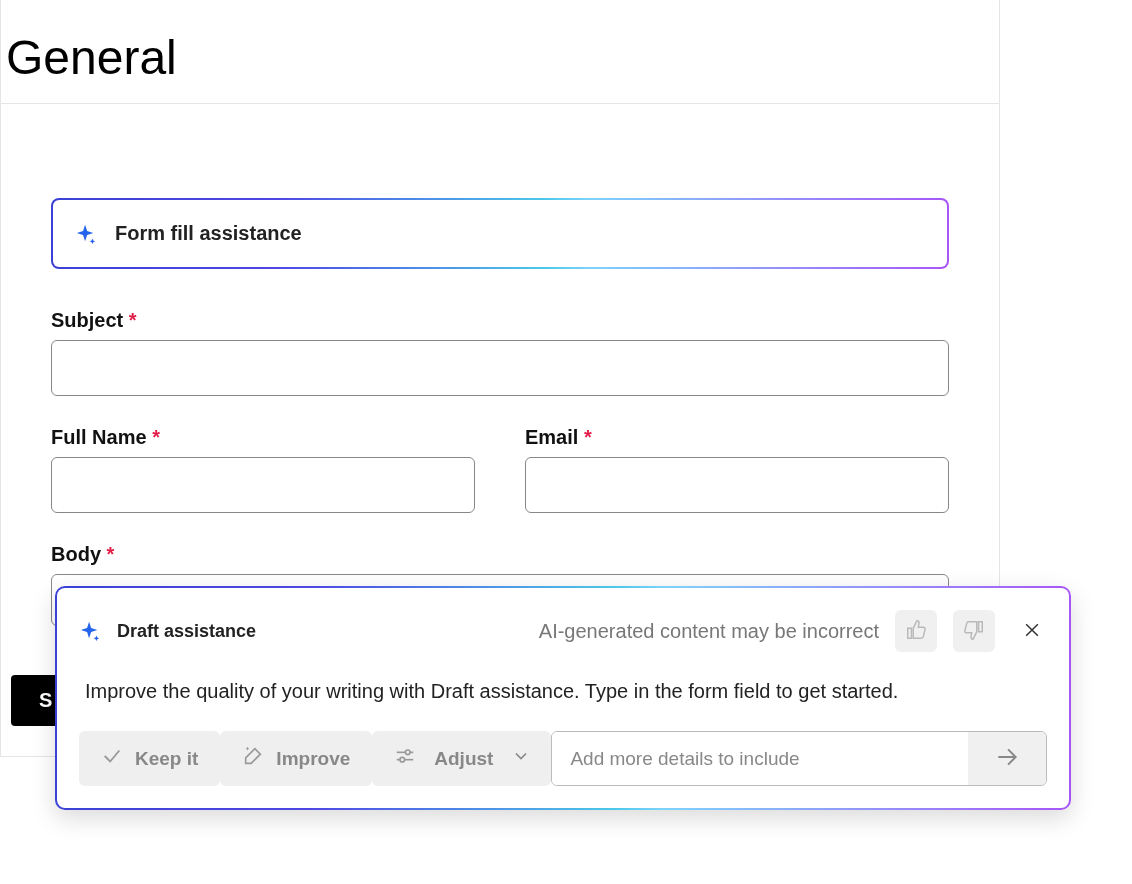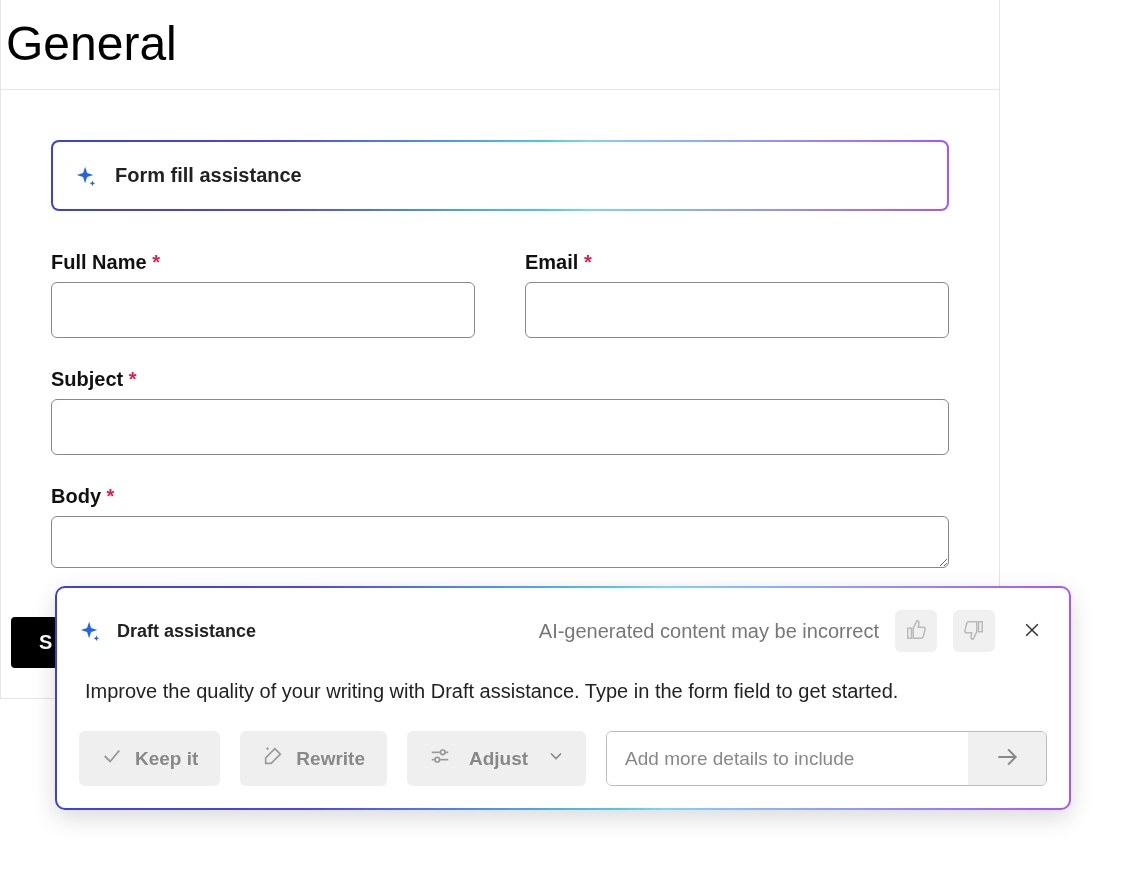--- a/index.html
+++ b/index.html
@@ -16,38 +16,39 @@
     }
     .container {
       width: 1000px;
       border: 1px solid #e5e5e5;
       border-top: none;
       background: #fff;
     }
     .page-title {
       font-size: 48px;
       font-weight: 400;
-      padding: 16px 0 18px 5px;
+      padding: 30px 0 18px 5px;
       border-bottom: 1px solid #e5e5e5;
     }
     .form-area {
       padding: 50px 50px 30px 50px;
     }
     .assist-banner {
       border: 1px solid transparent;
       border-radius: 8px;
       padding: 22px 22px;
       display: flex;
       align-items: center;
       gap: 18px;
       margin-bottom: 40px;
       background: 
         linear-gradient(white, white) padding-box,
         linear-gradient(90deg, #3b41d6 0%, #4f46e5 25%, #4cc8e8 55%, #7dd3fc 60%, #a855f7 100%) border-box;
       border: 2px solid transparent;
+      margin-top: 44px;
     }
     .sparkle-icon {
       width: 22px;
       height: 22px;
       position: relative;
       flex-shrink: 0;
     }
     .assist-banner-text {
       font-size: 20px;
       font-weight: 600;
@@ -162,21 +163,21 @@
       justify-content: center;
       margin-left: 6px;
     }
     .draft-body {
       padding: 28px 6px 28px 6px;
       font-size: 20px;
       color: #222;
     }
     .draft-actions {
       display: flex;
-      gap: 20px;
+      gap: 0;
       align-items: stretch;
     }
     .action-btn {
       background: #efefef;
       border: none;
       border-radius: 6px;
       padding: 14px 22px;
       font-size: 19px;
       font-weight: 600;
       color: #888;
@@ -224,49 +225,49 @@
   <div class="form-area">
 
     <div class="assist-banner">
       <span class="sparkle-icon">
         <svg viewBox="0 0 24 24" width="22" height="22">
           <path fill="#2463eb" d="M11 2 L13.2 8.8 L20 11 L13.2 13.2 L11 20 L8.8 13.2 L2 11 L8.8 8.8 Z"></path>
           <path fill="#2463eb" d="M19 17 L19.9 19.1 L22 20 L19.9 20.9 L19 23 L18.1 20.9 L16 20 L18.1 19.1 Z"></path>
         </svg>
       </span>
       <span class="assist-banner-text">Form fill assistance</span>
+    </div>
+
+    <div class="form-row">
+      <div class="form-field full">
+        <label class="field-label">
+          <span>Subject</span>
+          <span class="req-star">*</span>
+        </label>
+        <input class="text-input" type="text" style="">
+      </div>
     </div>
 
     <div class="form-row">
       <div class="form-field">
         <label class="field-label">
           <span>Full Name</span>
           <span class="req-star">*</span>
         </label>
         <input class="text-input" type="text" style="">
       </div>
       <div class="form-field">
         <label class="field-label">
           <span>Email</span>
           <span class="req-star">*</span>
         </label>
         <input class="text-input" type="text" style="">
       </div>
     </div>
 
-    <div class="form-row">
-      <div class="form-field full">
-        <label class="field-label">
-          <span>Subject</span>
-          <span class="req-star">*</span>
-        </label>
-        <input class="text-input" type="text" style="">
-      </div>
-    </div>
-
     <div class="form-row" style="margin-bottom:15px;justify-content:flex-end;">
       <div class="form-field full">
         <label class="field-label">
           <span>Body</span>
           <span class="req-star">*</span>
         </label>
         <textarea class="textarea-input" style=""></textarea>
       </div>
     </div>
 
@@ -323,21 +324,21 @@
       <span>Keep it</span>
     </button>
 
     <button class="action-btn">
       <span>
         <svg viewBox="0 0 24 24" width="22" height="22" fill="none" stroke="#999" stroke-width="1.8">
           <path d="M14 4 L20 10 L10 20 L4 20 L4 14 Z"></path>
           <path d="M6 2 L6.7 3.3 L8 4 L6.7 4.7 L6 6 L5.3 4.7 L4 4 L5.3 3.3 Z" fill="#999" stroke="none"></path>
         </svg>
       </span>
-      <span>Rewrite</span>
+      <span>Improve</span>
     </button>
 
     <button class="action-btn adjust">
       <span>
         <svg viewBox="0 0 24 24" width="22" height="22" fill="none" stroke="#999" stroke-width="1.8">
           <line x1="3" y1="8" x2="21" y2="8"></line>
           <circle cx="15" cy="8" r="2.5" fill="#efefef"></circle>
           <line x1="3" y1="16" x2="21" y2="16"></line>
           <circle cx="9" cy="16" r="2.5" fill="#efefef"></circle>
         </svg>

